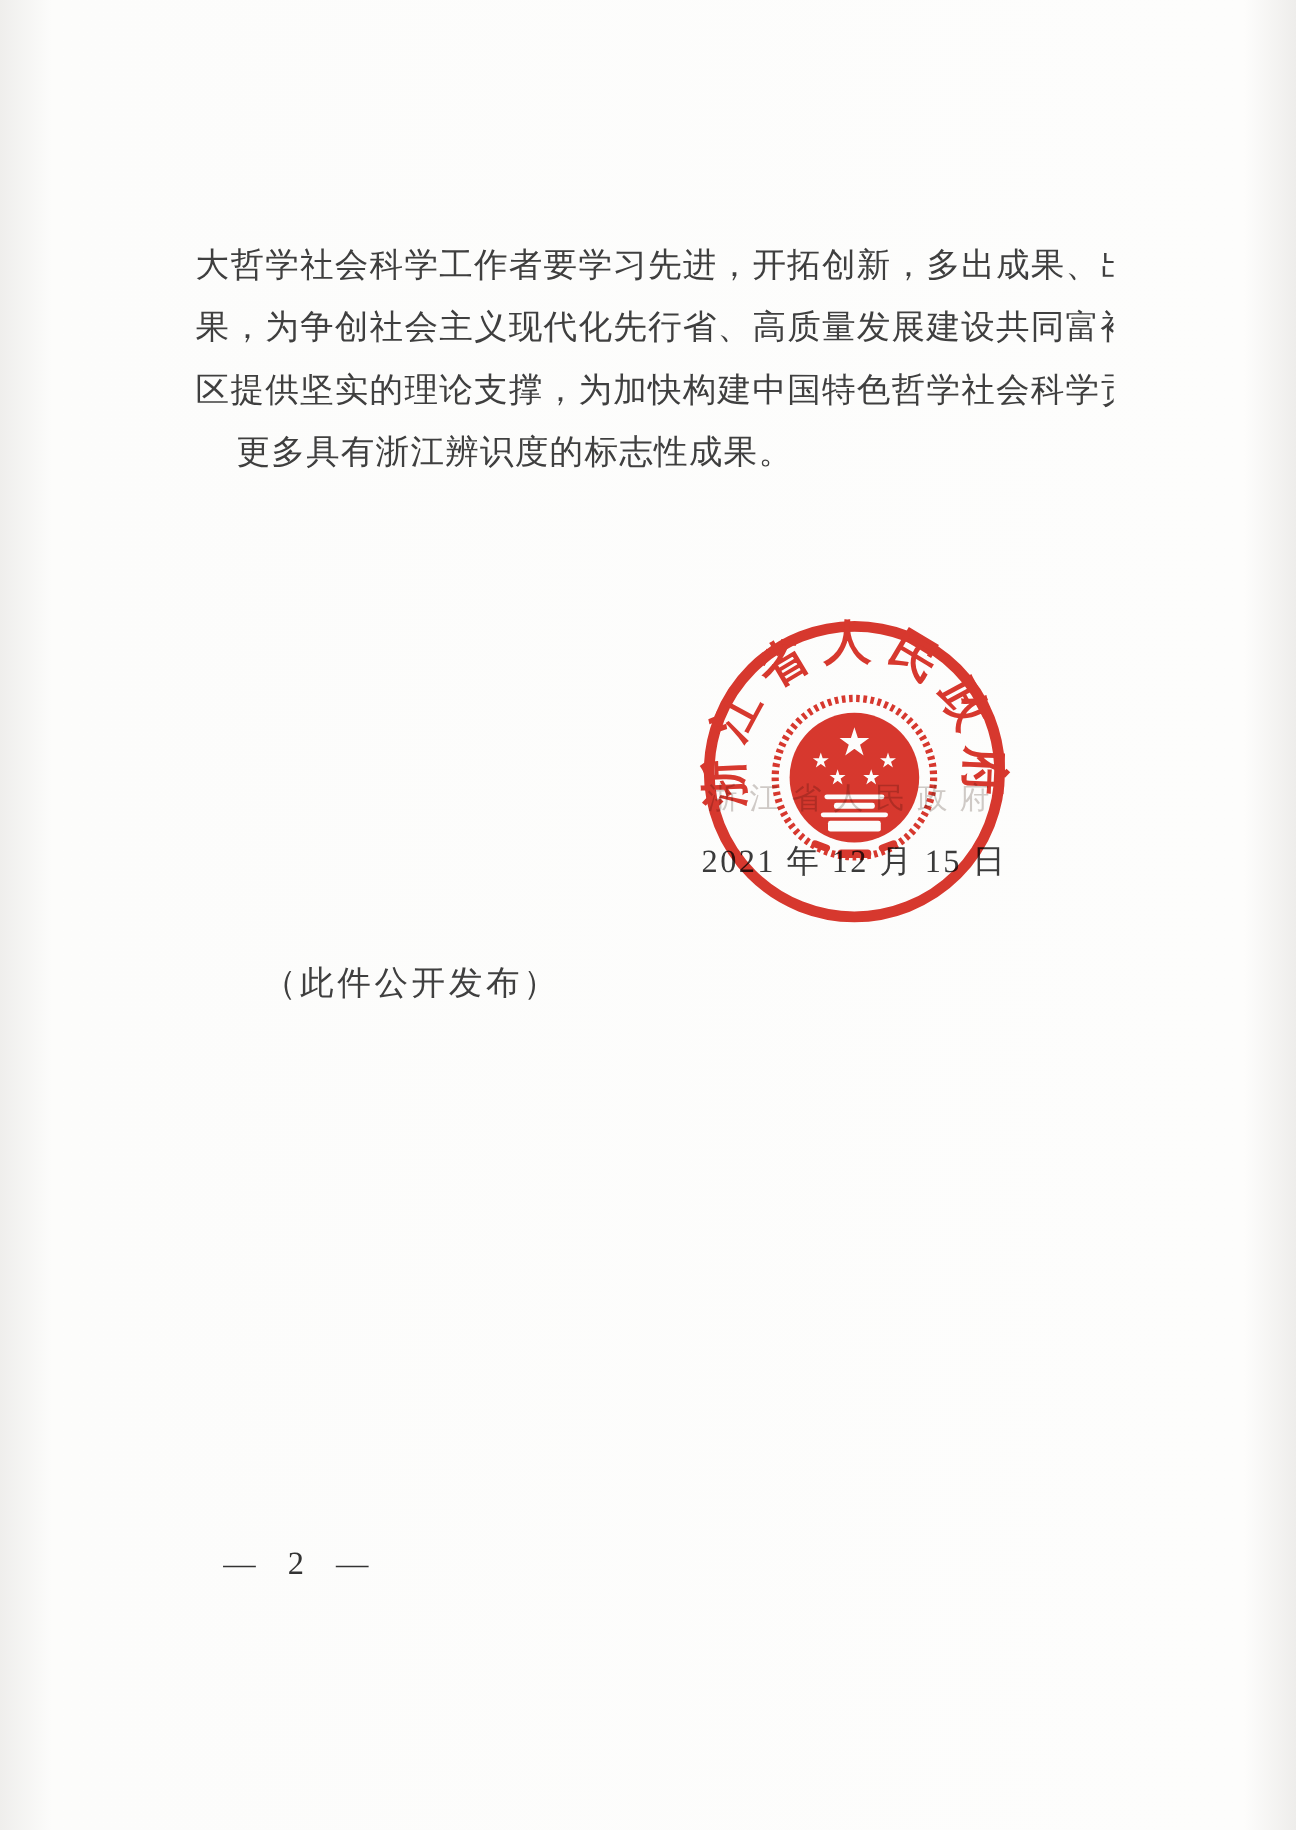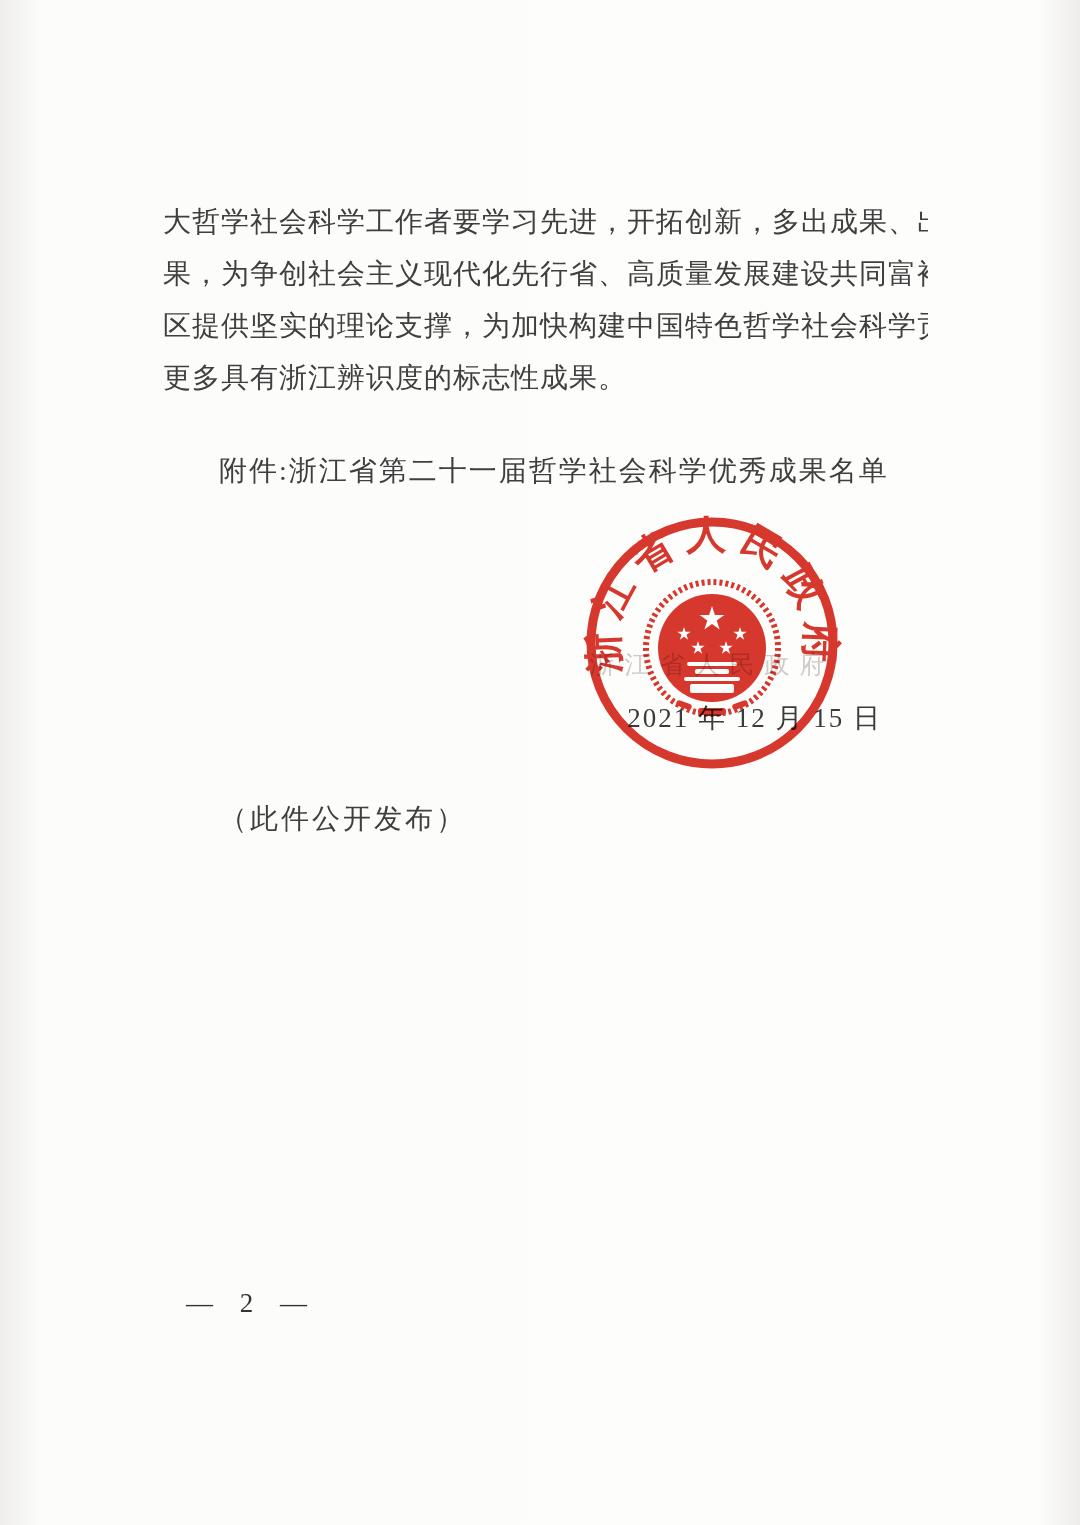--- a/index.html
+++ b/index.html
@@ -35,20 +35,21 @@
   .paragraph .line {
     height: 52px;
     white-space: nowrap;
     text-align: justify;
     text-align-last: justify;
     overflow: hidden;
   }
   .paragraph .line.last {
     text-align: left;
     text-align-last: left;
+    margin-left: 34px;
   }
   
   .attachment {
     position: absolute;
     left: 163px;
     top: 452px;
     width: 800px;
     padding-left: 56px;
     font-size: 28px;
     letter-spacing: 2px;
@@ -65,21 +66,21 @@
     letter-spacing: 10px;
     color: rgba(150, 140, 132, 0.45);
     z-index: 1;
   }
   
   .date-line {
     position: absolute;
     left: 542px;
     top: 700px;
     width: 340px;
-    text-align: right;
+    text-align: center;
     font-size: 27px;
     letter-spacing: 2px;
     color: #3b3b3b;
     z-index: 2;
   }
   
   .seal {
     position: absolute;
     left: 581px;
     top: 512px;
@@ -122,21 +123,20 @@
 
 <div class="page">
 
   <div class="paragraph">
     <div class="line">大哲学社会科学工作者要学习先进，开拓创新，多出成果、出好成</div>
     <div class="line">果，为争创社会主义现代化先行省、高质量发展建设共同富裕示范</div>
     <div class="line">区提供坚实的理论支撑，为加快构建中国特色哲学社会科学贡献</div>
     <div class="line last">更多具有浙江辨识度的标志性成果。</div>
   </div>
 
-  <div class="attachment">附件:浙江省第二十一届哲学社会科学优秀成果名单</div>
 
   <div class="issuer-faint">浙江省人民政府</div>
 
   <div class="date-line">2021 年 12 月 15 日</div>
 
   <div class="seal">
     <svg viewBox="0 0 262 262" xmlns="http://www.w3.org/2000/svg">
 
       <circle cx="131" cy="131" r="121" fill="none" stroke="#d6281e" stroke-width="9"></circle>
 

